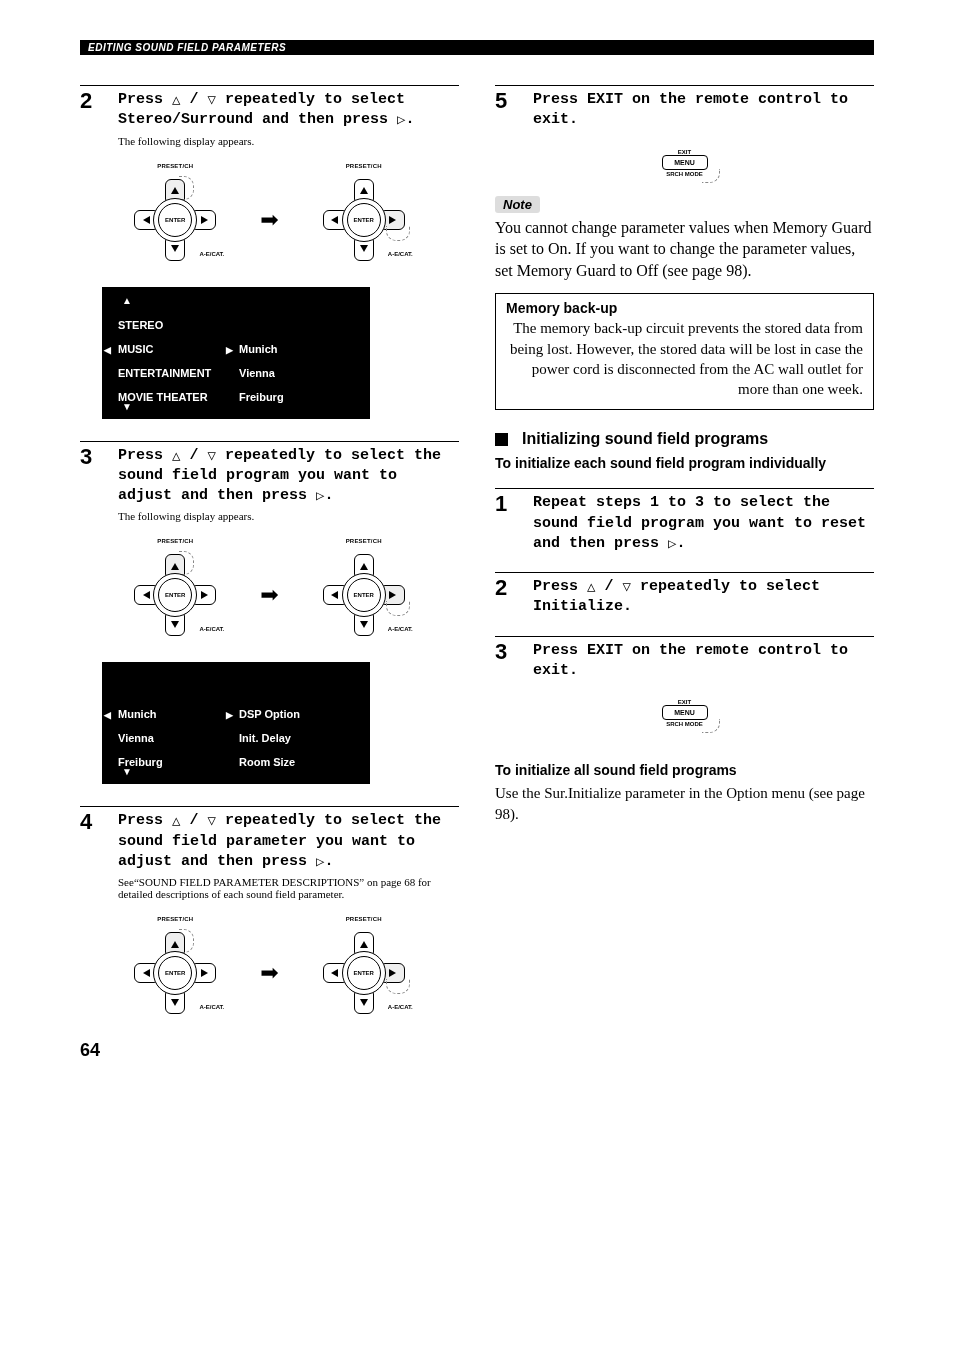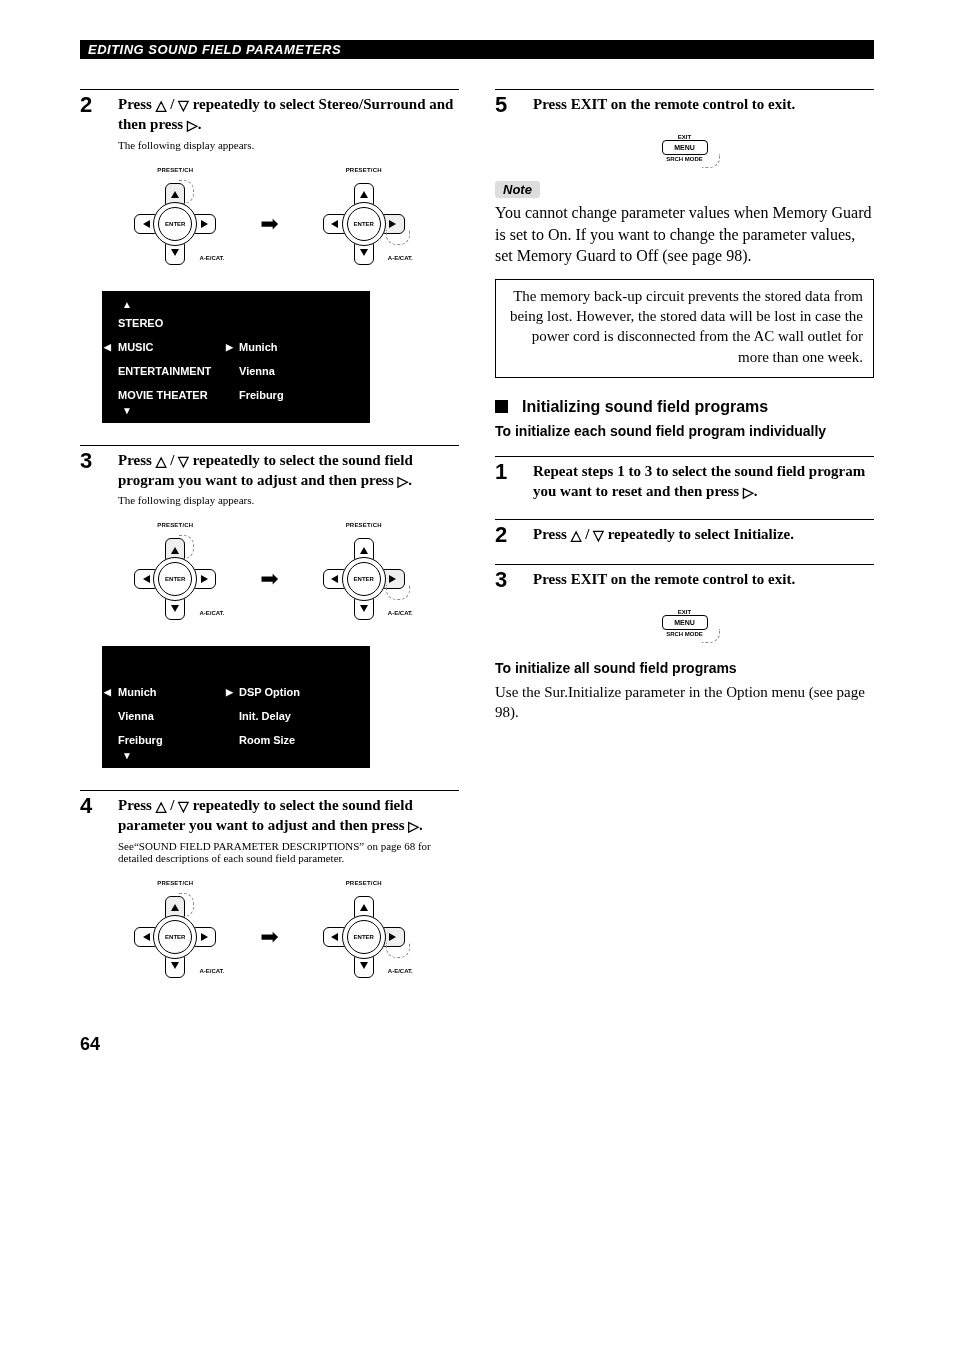--- a/index.html
+++ b/index.html
@@ -1,25 +1,25 @@
 <!DOCTYPE html>
 <html><head>
 <meta charset="utf-8">
 <style>
   * { box-sizing: border-box; margin: 0; padding: 0; }
   html, body { width: 954px; background: #fff; font-family: "Times New Roman", Times, serif; color: #000; }
   .page { width: 954px; padding: 40px 80px 30px 80px; }
-  .black-bar { background: #000; color: #fff; font-family: Arial, Helvetica, sans-serif; font-weight: bold; font-style: italic; font-size: 13px; letter-spacing: 0.5px; padding: 2px 8px; }
+  .black-bar { background: #000; color: #fff; font-family: Arial, Helvetica, sans-serif; font-weight: bold; font-style: italic; font-size: 10px; letter-spacing: 0.5px; padding: 2px 8px; }
   .columns { display: flex; gap: 36px; margin-top: 30px; }
   .col { flex: 1; min-width: 0; }
   hr.step-rule { border: none; border-top: 1px solid #000; margin: 0 0 4px 0; }
   .step { display: flex; gap: 16px; margin-bottom: 18px; }
   .step-num { font-family: Arial, Helvetica, sans-serif; font-weight: bold; font-size: 22px; line-height: 1; width: 22px; flex: none; }
   .step-body { flex: 1; }
-  .instr { font-family: Liberation Serif, serif; font-weight: bold; font-size: 15px; line-height: 1.35; }
+  .instr { font-family: Liberation Mono, monospace; font-weight: bold; font-size: 15px; line-height: 1.35; }
   .follow { font-family: "Times New Roman", serif; font-size: 11px; margin-top: 4px; }
   
   .otri { display:inline-block; font-size: 14px; line-height: 1; vertical-align: -1px; }
 
   
   .remote-row { display:flex; align-items:center; justify-content:center; gap: 30px; margin: 10px 0 12px 0; }
   .arrow-big { font-size: 22px; color:#000; }
   .remote { width: 110px; height: 110px; position: relative; }
   .remote .lbl-top { position:absolute; top:-2px; left:50%; transform:translateX(-50%); font: bold 6px Arial; letter-spacing:0.2px; }
   .remote .lbl-br  { position:absolute; bottom:18px; right:6px; font: bold 6px Arial; }
@@ -40,21 +40,21 @@
   .remote .btn.u .tri-s { border-width:0 4px 7px 4px; border-color:transparent transparent #000 transparent; }
   .remote .btn.d .tri-s { border-width:7px 4px 0 4px; border-color:#000 transparent transparent transparent; }
   .remote .btn.l .tri-s { border-width:4px 7px 4px 0; border-color:transparent #000 transparent transparent; }
   .remote .btn.r .tri-s { border-width:4px 0 4px 7px; border-color:transparent transparent transparent #000; }
 
   
   .screen { width: 268px; margin: 4px 0 4px 22px; background:#000; color:#fff; font-family: Arial, Helvetica, sans-serif; font-size:11px; font-weight:bold; padding: 10px 0 6px 0; }
   .screen.twocol .srow { display:flex; }
   .screen .panel-left { width: 50%; border-right: 0; }
   .screen .panel-right{ width: 50%; }
-  .screen .srow { display:flex; align-items:center; height:24px; padding: 0 16px 0 10px; position:relative; }
+  .screen .srow { display:flex; align-items:flex-end; height:24px; padding: 0 16px 0 10px; position:relative; }
   .screen .dot { width:5px; height:5px; background:#9a9a9a; border-radius:50%; margin-right:6px; flex:none; }
   .screen .dot.on { background:#fff; }
   .screen .carets { position:absolute; left:2px; font-size:9px; color:#fff; }
   .screen .caret-r { position:absolute; right:4px; font-size:9px; color:#fff; }
   .screen .top-caret, .screen .bot-caret { text-align:left; padding-left: 20px; height:10px; line-height:8px; font-size:10px; color:#fff; }
   .screen .blankrow { height:24px; }
 
   
   .note-pill { display:inline-block; background:#ddd; border-radius:3px; padding:1px 8px; font: italic bold 13px Arial; margin-bottom:4px; }
   .note-text { font-family:"Times New Roman", serif; font-size:16px; line-height:1.35; }
@@ -72,21 +72,21 @@
   
   .menu-btn-wrap { display:flex; justify-content:center; margin:8px 0 4px 0; }
   .menu-btn { position:relative; width:46px; }
   .menu-btn .top-lbl { font:bold 6px Arial; text-align:center; }
   .menu-btn .btn-rect { border:1px solid #000; border-radius:4px; height:15px; display:flex; align-items:center; justify-content:center; font:bold 7px Arial; background:#fff; }
   .menu-btn .bot-lbl { font:bold 6px Arial; text-align:center; margin-top:1px; }
   .menu-btn .tail { position:absolute; right:-12px; bottom:-6px; width:18px; height:14px; border:1px dashed #888; border-top:none; border-left:none; border-radius:0 0 10px 0; }
 
   .plain { font: 15px "Times New Roman", serif; line-height:1.35; margin-top:4px; }
 
-  .pagenum { font: bold 18px Arial; margin-top: 30px; }
+  .pagenum { font: bold 18px Arial; }
 </style>
 </head>
 <body>
 
 <div class="page">
   <div class="black-bar">EDITING SOUND FIELD PARAMETERS</div>
 
   <div class="columns">
 
     <div class="col">
@@ -325,20 +325,21 @@
           <div class="bot-lbl">SRCH MODE</div>
           <div class="tail"></div>
         </div>
       </div>
 
       <div style="height:14px"></div>
       <span class="note-pill">Note</span>
       <div class="note-text">You cannot change parameter values when Memory Guard is set to On. If you want to change the parameter values, set Memory Guard to Off (see page 98).</div>
 
       <div class="box">
+        <div class="box-title">Memory back-up</div>
         <div class="box-body">The memory back-up circuit prevents the stored data from being lost. However, the stored data will be lost in case the power cord is disconnected from the AC wall outlet for more than one week.</div>
       </div>
 
       <div class="subhead-row">
         <span class="blk-square"></span>
         <span class="subhead">Initializing sound field programs</span>
       </div>
       <div class="subhead2">To initialize each sound field program individually</div>
 
       <div style="height:16px"></div>
@@ -373,20 +374,20 @@
       <div class="menu-btn-wrap">
         <div class="menu-btn">
           <div class="top-lbl">EXIT</div>
           <div class="btn-rect">MENU</div>
           <div class="bot-lbl">SRCH MODE</div>
           <div class="tail"></div>
         </div>
       </div>
 
       <div style="height:14px"></div>
-      <div class="subhead2" style="margin-top:4px">To initialize all sound field programs</div>
+      <div class="subhead2" style="margin-top:16px">To initialize all sound field programs</div>
       <div class="plain">Use the Sur.Initialize parameter in the Option menu (see page 98).</div>
 
     </div>
   </div>
 
   <div class="pagenum">64</div>
 </div>
 
 </body></html>

